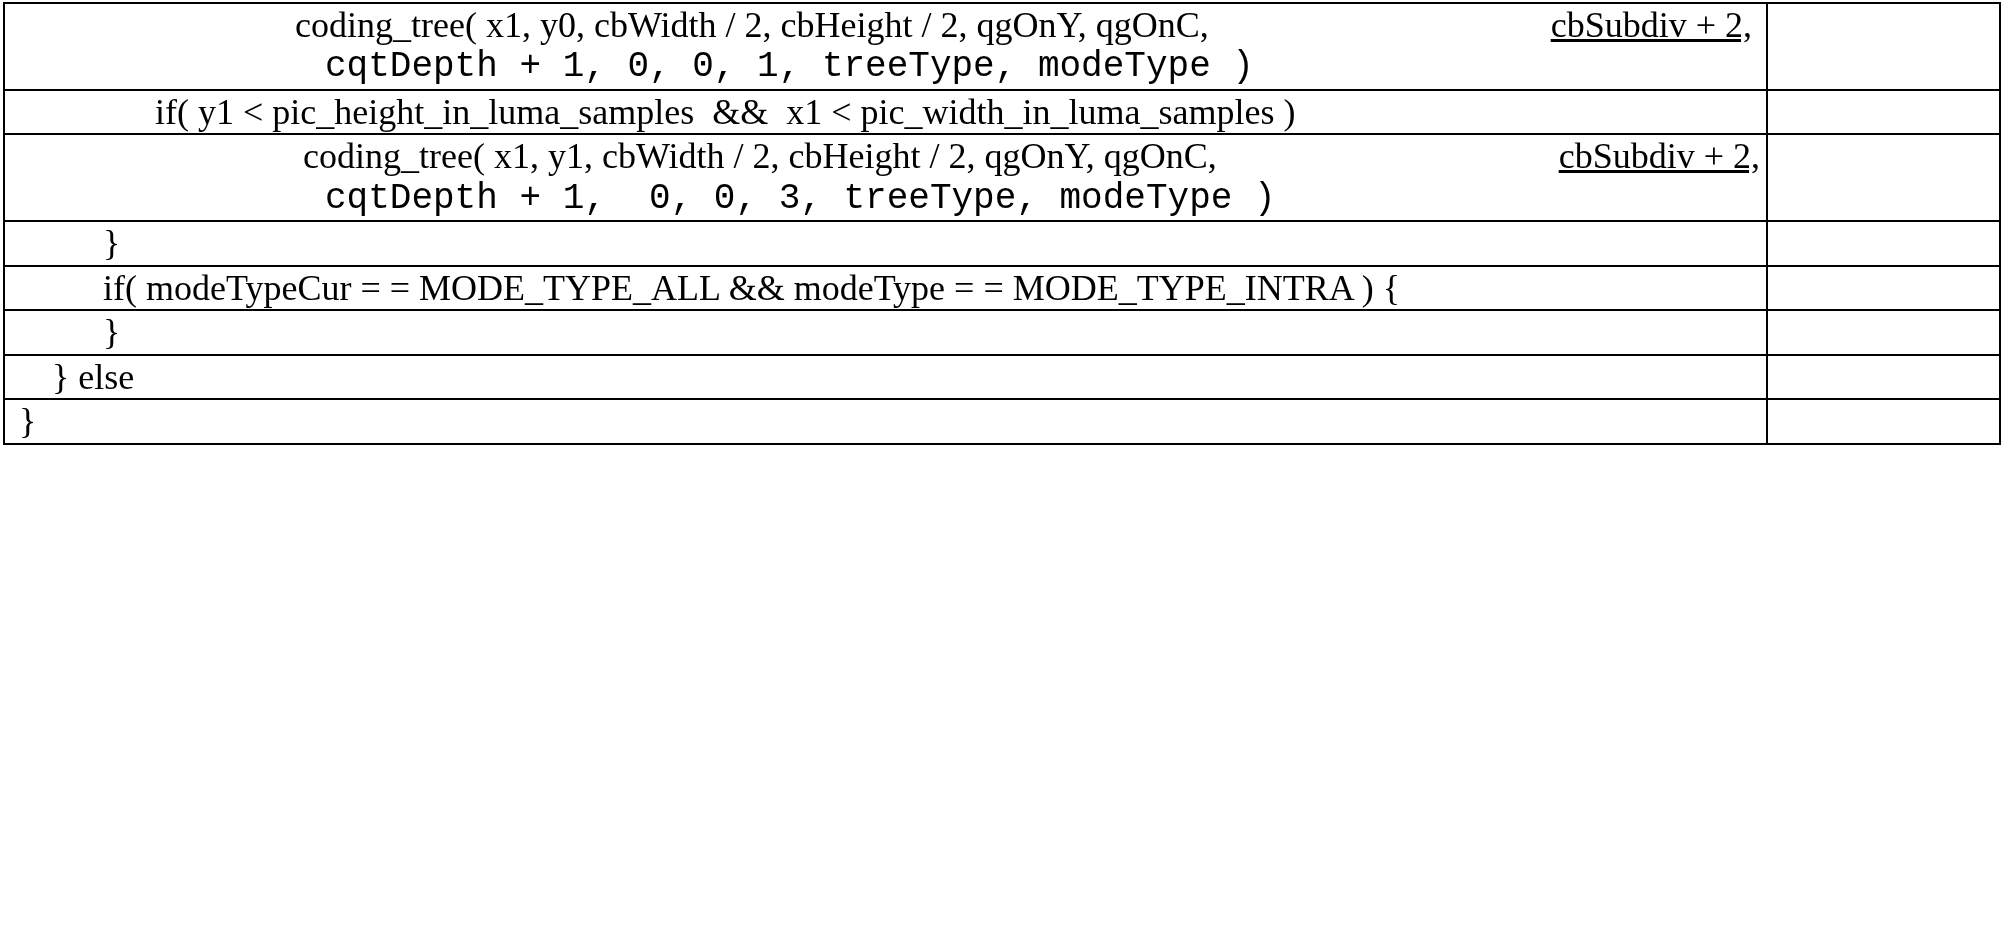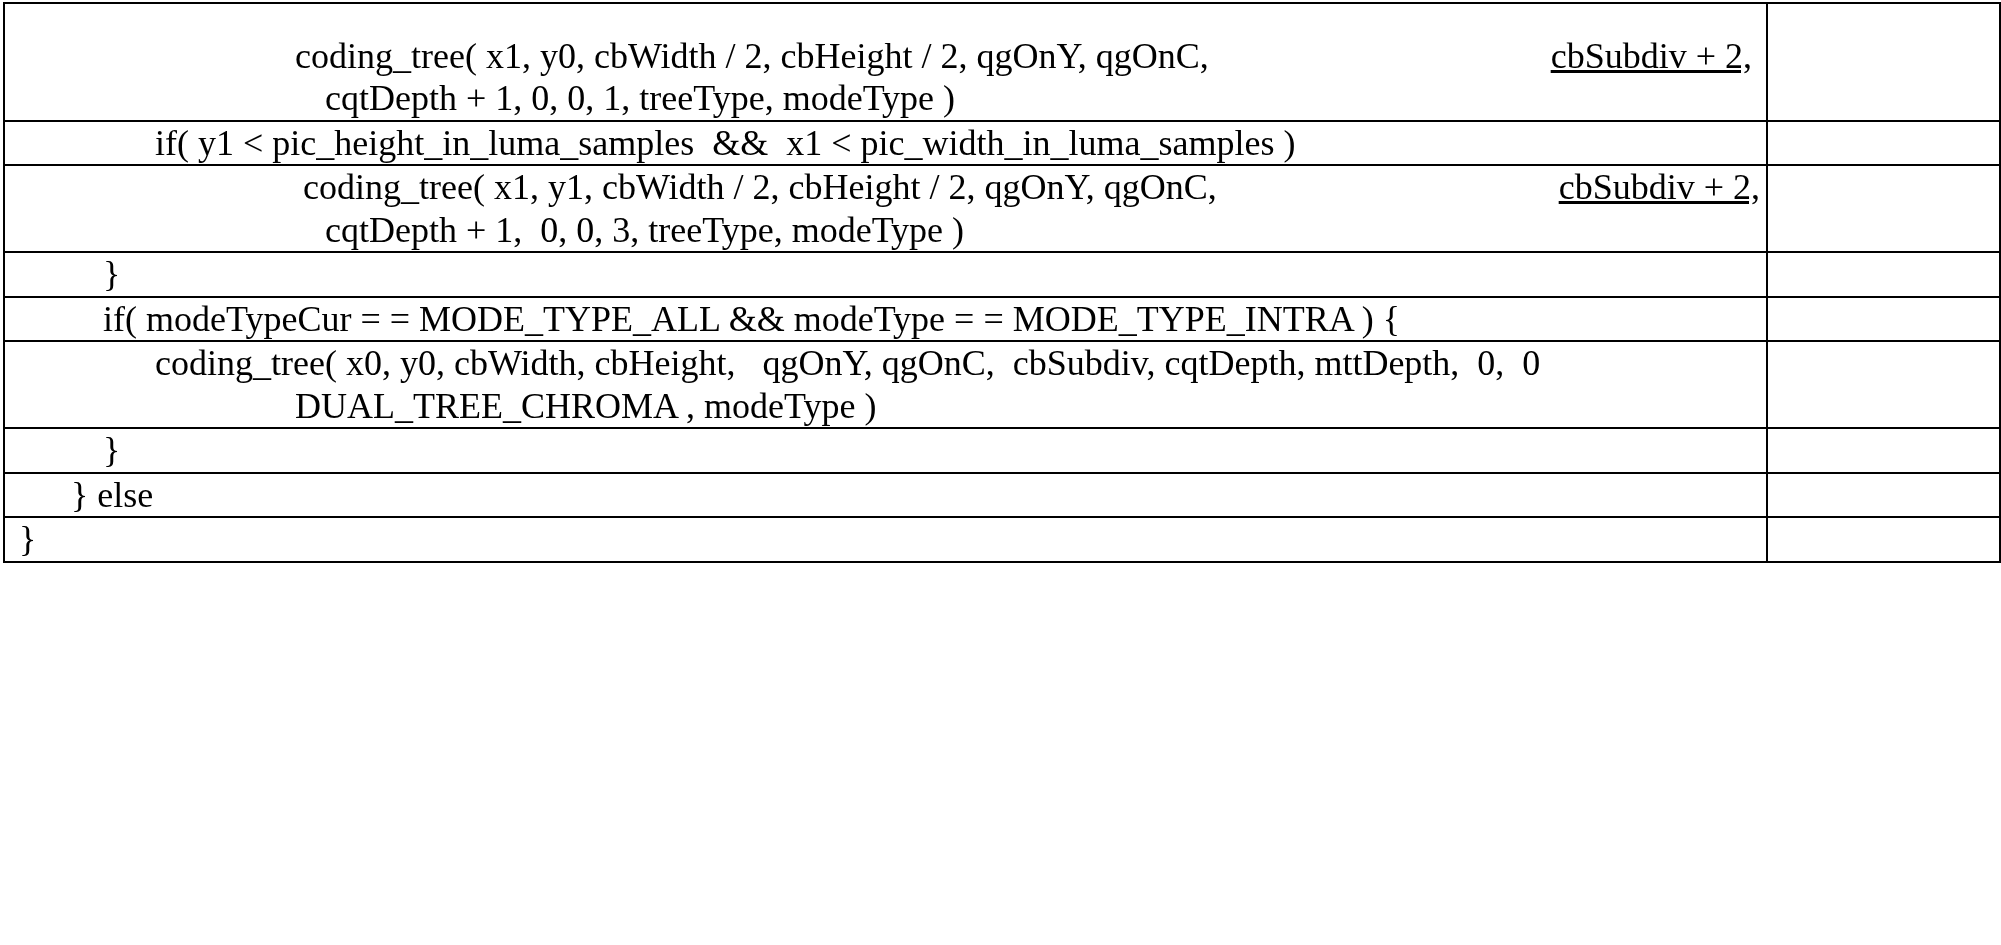--- a/index.html
+++ b/index.html
@@ -51,25 +51,25 @@
     line-height: 1.18;
     white-space: pre;
     letter-spacing: 0px;
   }
   .code-line.cont {
     
   }
 
   
   .ind-0 { padding-left: 14px; }
-  .ind-1 { padding-left: 66px; }
+  .ind-1 { padding-left: 47px; }
   .ind-2 { padding-left: 98px; }
   .ind-3 { padding-left: 150px; }
   .ind-4 { padding-left: 290px; }
-  .ind-5 { padding-left: 320px; }
+  .ind-5 { padding-left: 320px; font-family: Liberation Mono, monospace; }
 
   
   .split-line {
     display: flex;
     align-items: baseline;
     width: 100%;
   }
   .split-line .left {
     white-space: pre;
   }
@@ -85,21 +85,21 @@
 
 <div class="page">
   <table class="syntax-table">
     <colgroup>
       <col class="col-syntax">
       <col class="col-descriptor">
     </colgroup>
     <tbody>
         <tr>
           <td class="syntax-cell">
-            <div class="code-line ind-4 split-line" style="padding-left: 0px; margin-top: 31px;"><span class="left ind-4">coding_tree( x1, y0, cbWidth / 2, cbHeight / 2, qgOnY, qgOnC,</span><span class="right">cbSubdiv + 2,</span></div>
+            <div class="code-line ind-4 split-line" style="padding-left: 0px;"><span class="left ind-4">coding_tree( x1, y0, cbWidth / 2, cbHeight / 2, qgOnY, qgOnC,</span><span class="right">cbSubdiv + 2,</span></div>
             <div class="code-line ind-5 cont">cqtDepth + 1, 0, 0, 1, treeType, modeType )</div>
           </td>
           <td class="descriptor-cell"></td>
         </tr>
         <tr>
           <td class="syntax-cell">
             <div class="code-line ind-3">if( y1 &lt; pic_height_in_luma_samples  &amp;&amp;  x1 &lt; pic_width_in_luma_samples )</div>
           </td>
           <td class="descriptor-cell"></td>
         </tr>
@@ -117,27 +117,20 @@
           <td class="descriptor-cell"></td>
         </tr>
         <tr>
           <td class="syntax-cell">
             <div class="code-line ind-2">if( modeTypeCur = = MODE_TYPE_ALL &amp;&amp; modeType = = MODE_TYPE_INTRA ) {</div>
           </td>
           <td class="descriptor-cell"></td>
         </tr>
         <tr>
           <td class="syntax-cell">
-            <div class="code-line ind-3">coding_tree( x0, y0, cbWidth, cbHeight,   qgOnY, qgOnC,  cbSubdiv, cqtDepth, mttDepth,  0,  0</div>
-            <div class="code-line ind-4 cont">DUAL_TREE_CHROMA , modeType )</div>
-          </td>
-          <td class="descriptor-cell"></td>
-        </tr>
-        <tr>
-          <td class="syntax-cell">
             <div class="code-line ind-2">}</div>
           </td>
           <td class="descriptor-cell"></td>
         </tr>
         <tr>
           <td class="syntax-cell">
             <div class="code-line ind-1">} else</div>
           </td>
           <td class="descriptor-cell"></td>
         </tr>

